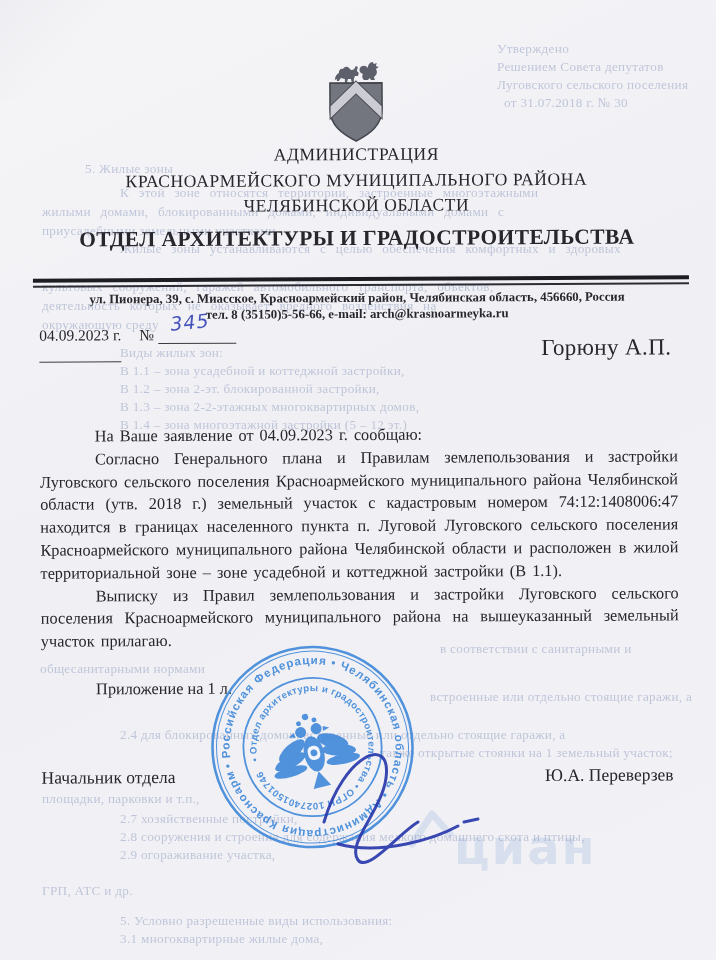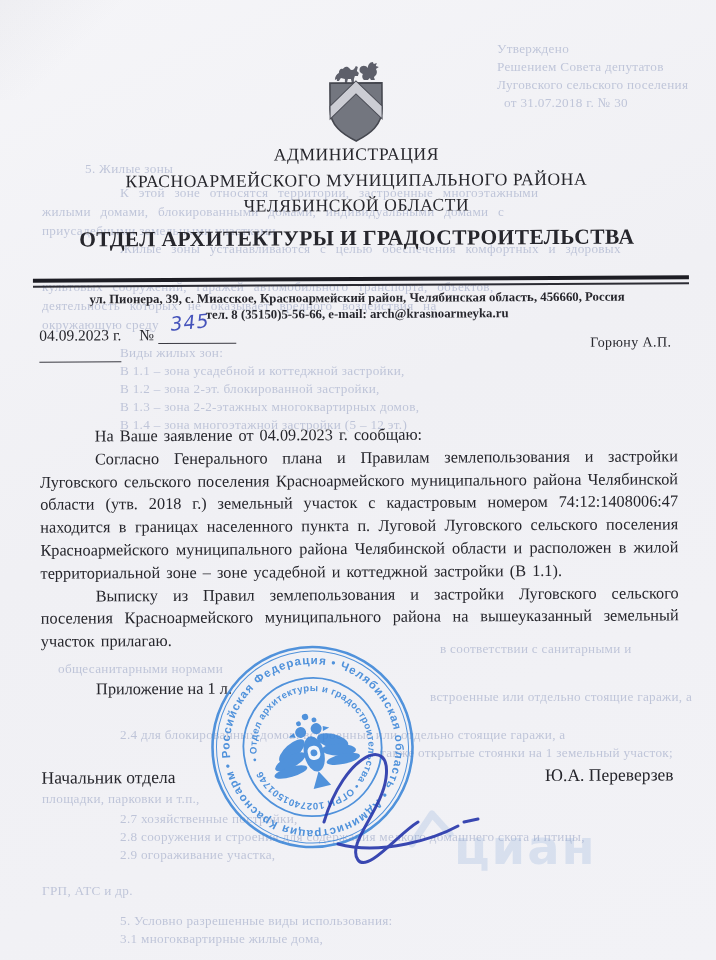--- a/index.html
+++ b/index.html
@@ -24,21 +24,21 @@
   .rule{position:absolute;left:34px;right:26px;top:277px;height:3px;
     border-top:4px solid #1d1d24;border-bottom:2px solid #2c2c34;}
   .addr{position:absolute;left:0;right:0;top:290px;text-align:center;
     font-size:12.8px;font-weight:bold;line-height:16px;}
   .ref-row{position:absolute;left:40px;top:325px;font-size:15.5px;}
   .ref-date{border-bottom:1.2px solid #3a3a42;padding-bottom:18px;}
   .ref-no{margin-left:14px;}
   .ref-blank{display:inline-block;width:78px;border-bottom:1.2px solid #3a3a42;position:relative;height:16px;vertical-align:bottom;}
   .hand-number{position:absolute;left:12px;top:-16px;font-family:"DejaVu Sans",sans-serif;
     font-style:italic;font-size:19px;color:#4553bb;transform:rotate(-5deg);letter-spacing:1px;}
-  .recipient{position:absolute;right:44px;top:336px;font-size:14px;letter-spacing:.4px;margin-left:36px;}
+  .recipient{position:absolute;right:44px;top:336px;font-size:23px;letter-spacing:.4px;margin-left:36px;}
   
   .body{position:absolute;left:40px;top:424px;width:638px;font-size:16.3px;line-height:22.8px;
     text-align:justify;}
   .body p{margin:0;text-indent:55px;word-spacing:2px;}
   .attachment{position:absolute;left:40px;top:678px;font-size:16.3px;text-indent:55px;width:300px;}
   .signer-row{position:absolute;left:40px;right:44px;top:766px;display:flex;
     justify-content:space-between;font-size:17.5px;}
   
   .stamp{position:absolute;left:208px;top:642px;z-index:3;transform:rotate(-14deg);opacity:.88;}
   .signature{position:absolute;left:286px;top:726px;z-index:4;}
@@ -64,21 +64,21 @@
   <div class="ghost just" style="left:120px;top:240px">Жилые зоны устанавливаются с целью обеспечения комфортных и здоровых</div>
   <div class="ghost just" style="left:42px;top:278px">культовых сооружений, гаражей автомобильного транспорта, объектов,</div>
   <div class="ghost just" style="left:42px;top:297px">деятельность которых не оказывает вредного воздействия на</div>
   <div class="ghost" style="left:42px;top:316px">окружающую среду</div>
   <div class="ghost" style="left:120px;top:344px">Виды жилых зон:</div>
   <div class="ghost" style="left:120px;top:362px">В 1.1 – зона усадебной и коттеджной застройки,</div>
   <div class="ghost" style="left:120px;top:380px">В 1.2 – зона 2-эт. блокированной застройки,</div>
   <div class="ghost" style="left:120px;top:398px">В 1.3 – зона 2-2-этажных многоквартирных домов,</div>
   <div class="ghost" style="left:120px;top:416px">В 1.4 – зона многоэтажной застройки (5 – 12 эт.)</div>
   <div class="ghost" style="left:440px;top:640px">в соответствии с санитарными и</div>
-  <div class="ghost" style="left:58px;top:660px">общесанитарными нормами</div>
+  <div class="ghost" style="left:40px;top:660px">общесанитарными нормами</div>
   <div class="ghost" style="left:430px;top:688px">встроенные или отдельно стоящие гаражи, а</div>
   <div class="ghost" style="left:120px;top:726px">2.4 для блокированных домов: встроенные или отдельно стоящие гаражи, а</div>
   <div class="ghost" style="left:380px;top:744px">также открытые стоянки на 1 земельный участок;</div>
   <div class="ghost" style="left:42px;top:790px">площадки, парковки и т.п.,</div>
   <div class="ghost" style="left:120px;top:810px">2.7 хозяйственные постройки,</div>
   <div class="ghost" style="left:120px;top:828px">2.8 сооружения и строения для содержания мелкого домашнего скота и птицы,</div>
   <div class="ghost" style="left:120px;top:846px">2.9 огораживание участка,</div>
   <div class="ghost" style="left:42px;top:882px">ГРП, АТС и др.</div>
   <div class="ghost" style="left:120px;top:912px">5. Условно разрешенные виды использования:</div>
   <div class="ghost" style="left:120px;top:930px">3.1 многоквартирные жилые дома,</div>

